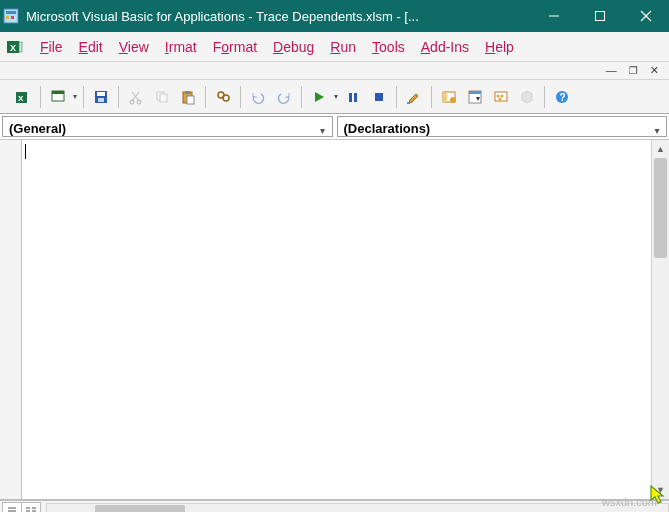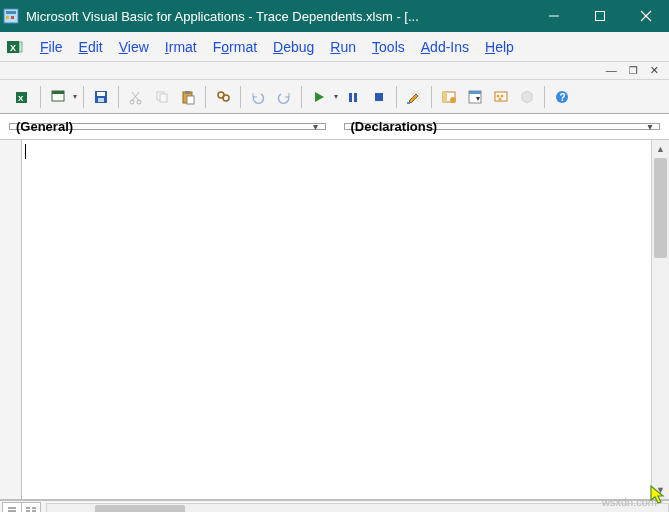--- a/index.html
+++ b/index.html
@@ -9,36 +9,36 @@
     .title-bar { background: #0f6b66; height: 32px; display: flex; align-items: center; color: #fff; padding-left: 2px; }
     .title-bar .app-icon { width: 18px; height: 18px; display: flex; align-items: center; justify-content: center; margin-right: 6px; }
     .title-bar .title-text { font-size: 13px; white-space: nowrap; overflow: hidden; flex: 1; }
     .win-controls { display: flex; align-self: stretch; }
     .win-btn { width: 46px; display: flex; align-items: center; justify-content: center; color: #fff; }
     .win-btn svg { stroke: #fff; }
 
     
     .menu-bar { background: #f4f4f4; height: 30px; display: flex; align-items: center; padding: 0 6px; border-bottom: 1px solid #d6d6d6; }
     .menu-bar .excel-icon { width: 18px; height: 18px; margin-right: 8px; display:flex; align-items:center; justify-content:center;}
-    .menu-item { font-size: 14px; padding: 4px 8px; cursor: default; color: #1d4ed8; }
+    .menu-item { font-size: 14px; padding: 4px 8px; cursor: default; color: #be185d; }
     .menu-item .ul { text-decoration: underline; }
 
     
     .mdi-controls { background: #f4f4f4; height: 18px; display: flex; align-items: center; justify-content: flex-end; padding-right: 10px; gap: 12px; border-bottom: 1px solid #d6d6d6; }
     .mdi-controls span { font-size: 11px; color: #444; cursor: default; font-family: Arial; line-height: 11px;}
 
     
     .toolbar { background: #f4f4f4; height: 34px; display: flex; align-items: center; padding: 0 10px; border-bottom: 1px solid #a8a8a8; gap: 0; position:relative;}
     .tool-btn { width: 24px; height: 24px; display: flex; align-items: center; justify-content: center; margin: 0 1px; cursor: default; border-radius:2px; }
     .tool-sep { width: 1px; height: 22px; background: #c0c0c0; margin: 0 4px; }
     .tool-drop { width: 8px; display:flex; align-items:center; justify-content:center; font-size:8px; color:#555;}
 
     
     .dropdown-row { background: #fff; height: 26px; display: flex; align-items: stretch; border-bottom: 1px solid #c8c8c8; }
-    .combo { flex: 1; display: flex; align-items: center; border: 1px solid #a0a0a0; margin: 9px; background: #fff; }
+    .combo { flex: 1; display: flex; align-items: flex-end; border: 1px solid #a0a0a0; margin: 2px; background: #fff; }
     .combo .combo-text { flex: 1; padding: 0 6px; font-size: 13px; font-weight: 600; color: #000; }
     .combo .combo-arrow { width: 18px; display: flex; align-items: center; justify-content: center; color: #555; font-size: 10px;}
 
     
     .code-area { position: relative; background: #fff; height: 360px; display: flex; border-bottom:1px solid #bdbdbd;}
     .code-margin { width: 22px; background: #f4f4f4; border-right: 1px solid #c0c0c0; }
     .code-body { flex: 1; position: relative; background:#fff;}
     .caret { position: absolute; top: 4px; left: 3px; width: 1px; height: 15px; background: #000; }
     .vscroll { width: 18px; background: #f0f0f0; border-left: 1px solid #d0d0d0; display:flex; flex-direction:column;}
     .vscroll .arrow{height:18px; display:flex;align-items:center;justify-content:center;font-size:9px;color:#666;}

